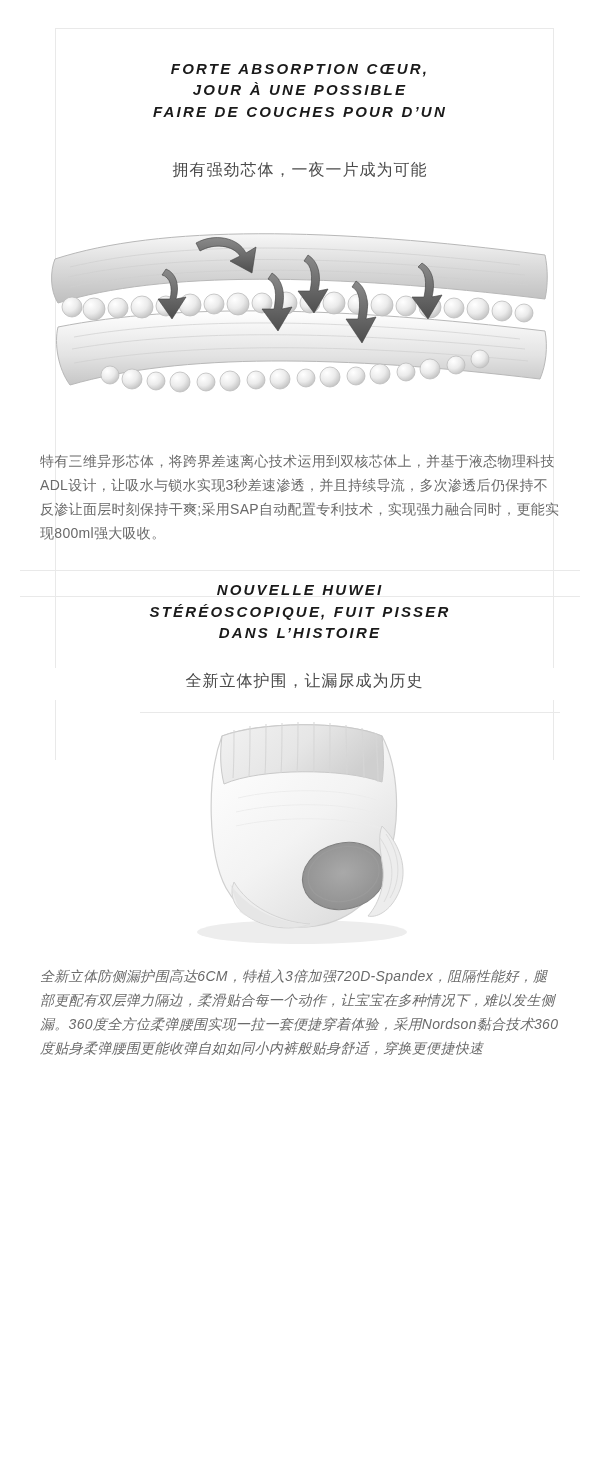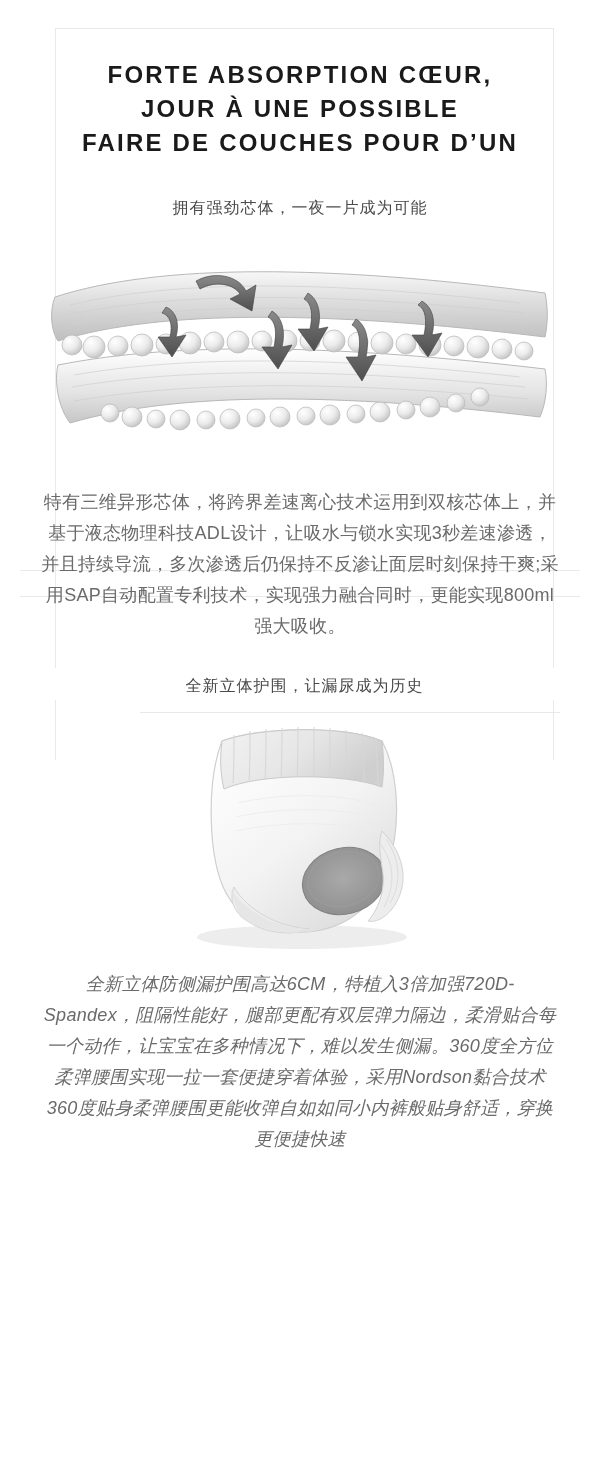--- a/index.html
+++ b/index.html
@@ -36,38 +36,38 @@
     width: 600px;
   }
 
   .headline {
     text-align: center;
     font-weight: bold;
     color: #1a1a1a;
     letter-spacing: 2.2px;
     line-height: 1.42;
     text-transform: uppercase;
-    font-size: 24px;
+    font-size: 15px;
     padding: 0 38px;
     box-sizing: border-box;
+    font-style: italic;
   }
 
   .subhead {
     text-align: center;
     font-size: 16px;
     color: #4a4a4a;
     letter-spacing: 1px;
     font-weight: 400;
   }
 
   .body-copy {
-    font-size: 18px;
+    font-size: 14px;
     line-height: 1.72;
     color: #6a6a6a;
-    text-align: center;
     padding: 0 40px;
     box-sizing: border-box;
     letter-spacing: 0.3px;
   }
 
   
   .core-illo {
     position: relative;
     width: 600px;
     height: 200px;
@@ -197,20 +197,25 @@
           <path d="M422,56 C432,62 436,74 432,90 L442,88 L428,112 L412,90 L424,90 C427,76 426,64 418,60 Z"></path>
         </g>
       </svg>
     </div>
 
     <div class="body-copy" style="margin-top:42px;">特有三维异形芯体，将跨界差速离心技术运用到双核芯体上，并基于液态物理科技ADL设计，让吸水与锁水实现3秒差速渗透，并且持续导流，多次渗透后仍保持不反渗让面层时刻保持干爽;采用SAP自动配置专利技术，实现强力融合同时，更能实现800ml强大吸收。</div>
   </div>
 
   <div class="section" style="margin-top:34px;">
 
+    <div>
+      <div class="headline">NOUVELLE HUWEI</div>
+      <div class="headline">STÉRÉOSCOPIQUE, FUIT PISSER</div>
+      <div class="headline">DANS L’HISTOIRE</div>
+    </div>
 
     <div class="subhead" style="margin-top:28px;padding-left:9px;">全新立体护围，让漏尿成为历史</div>
 
     <div class="pant-illo" style="margin-top:14px;">
       <svg width="340" height="250" viewBox="0 0 340 250" xmlns="http://www.w3.org/2000/svg" aria-hidden="true">
         <defs>
           <linearGradient id="pantBody" x1="0.15" y1="0" x2="0.9" y2="1">
             <stop offset="0%" stop-color="#ffffff"></stop>
             <stop offset="50%" stop-color="#f3f3f3"></stop>
             <stop offset="100%" stop-color="#d8d8d8"></stop>

